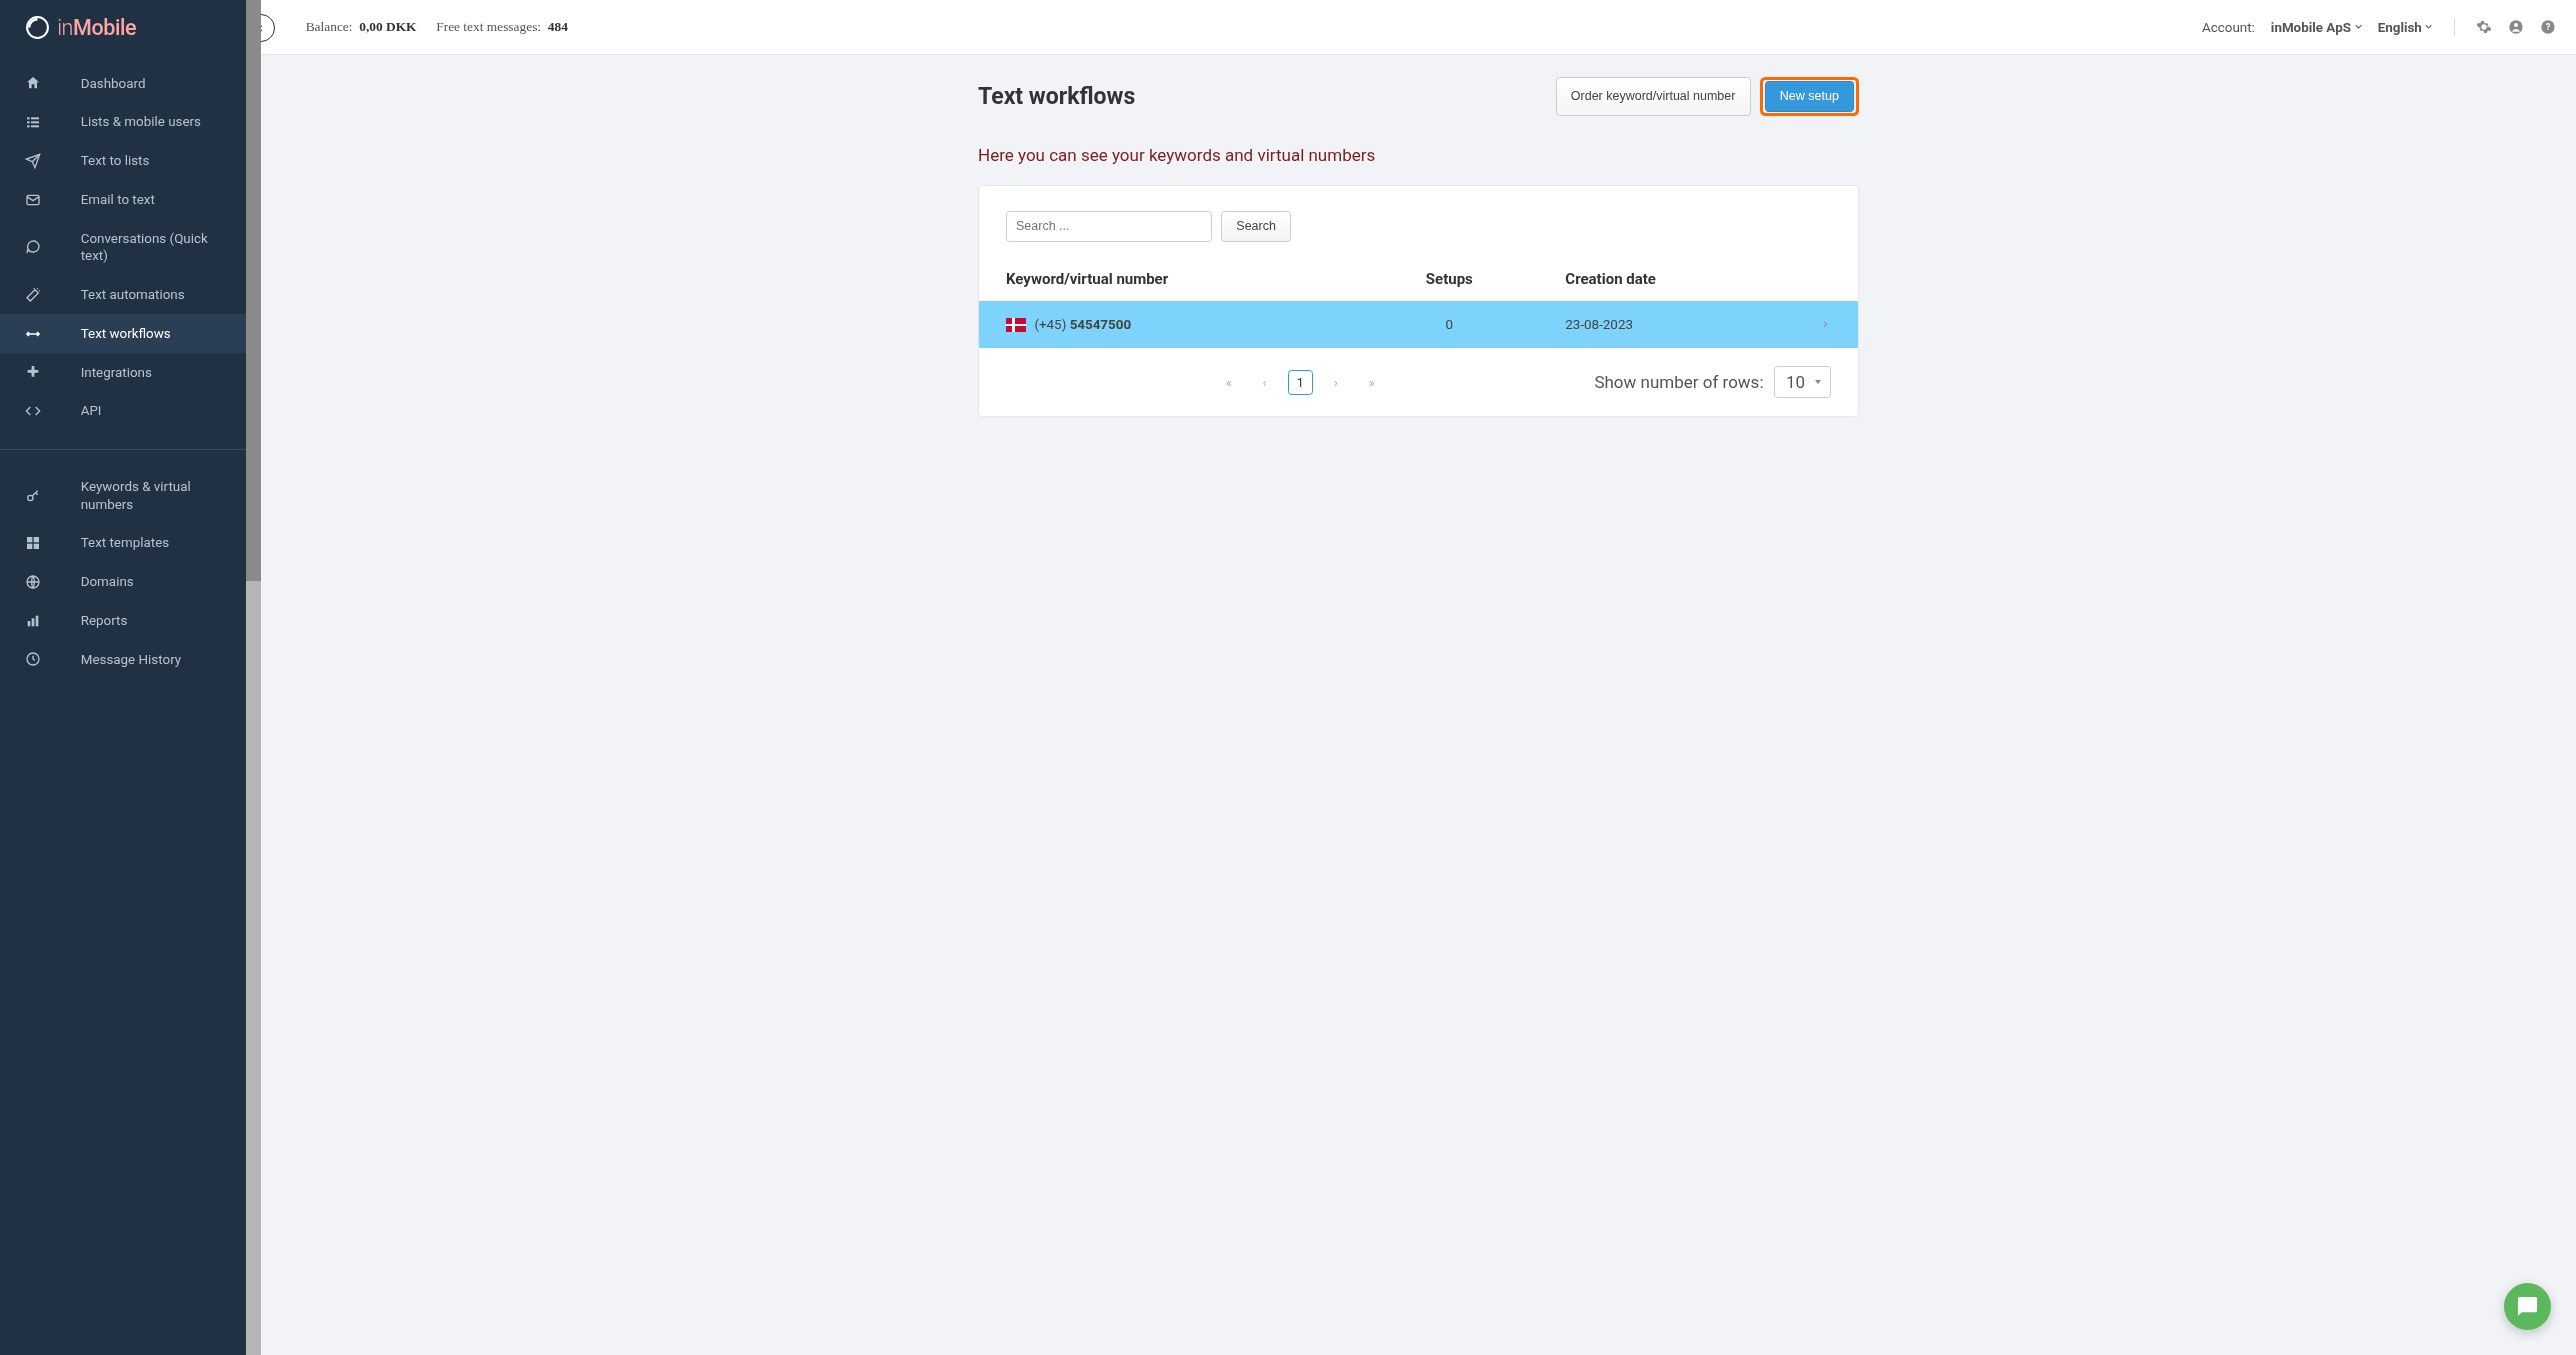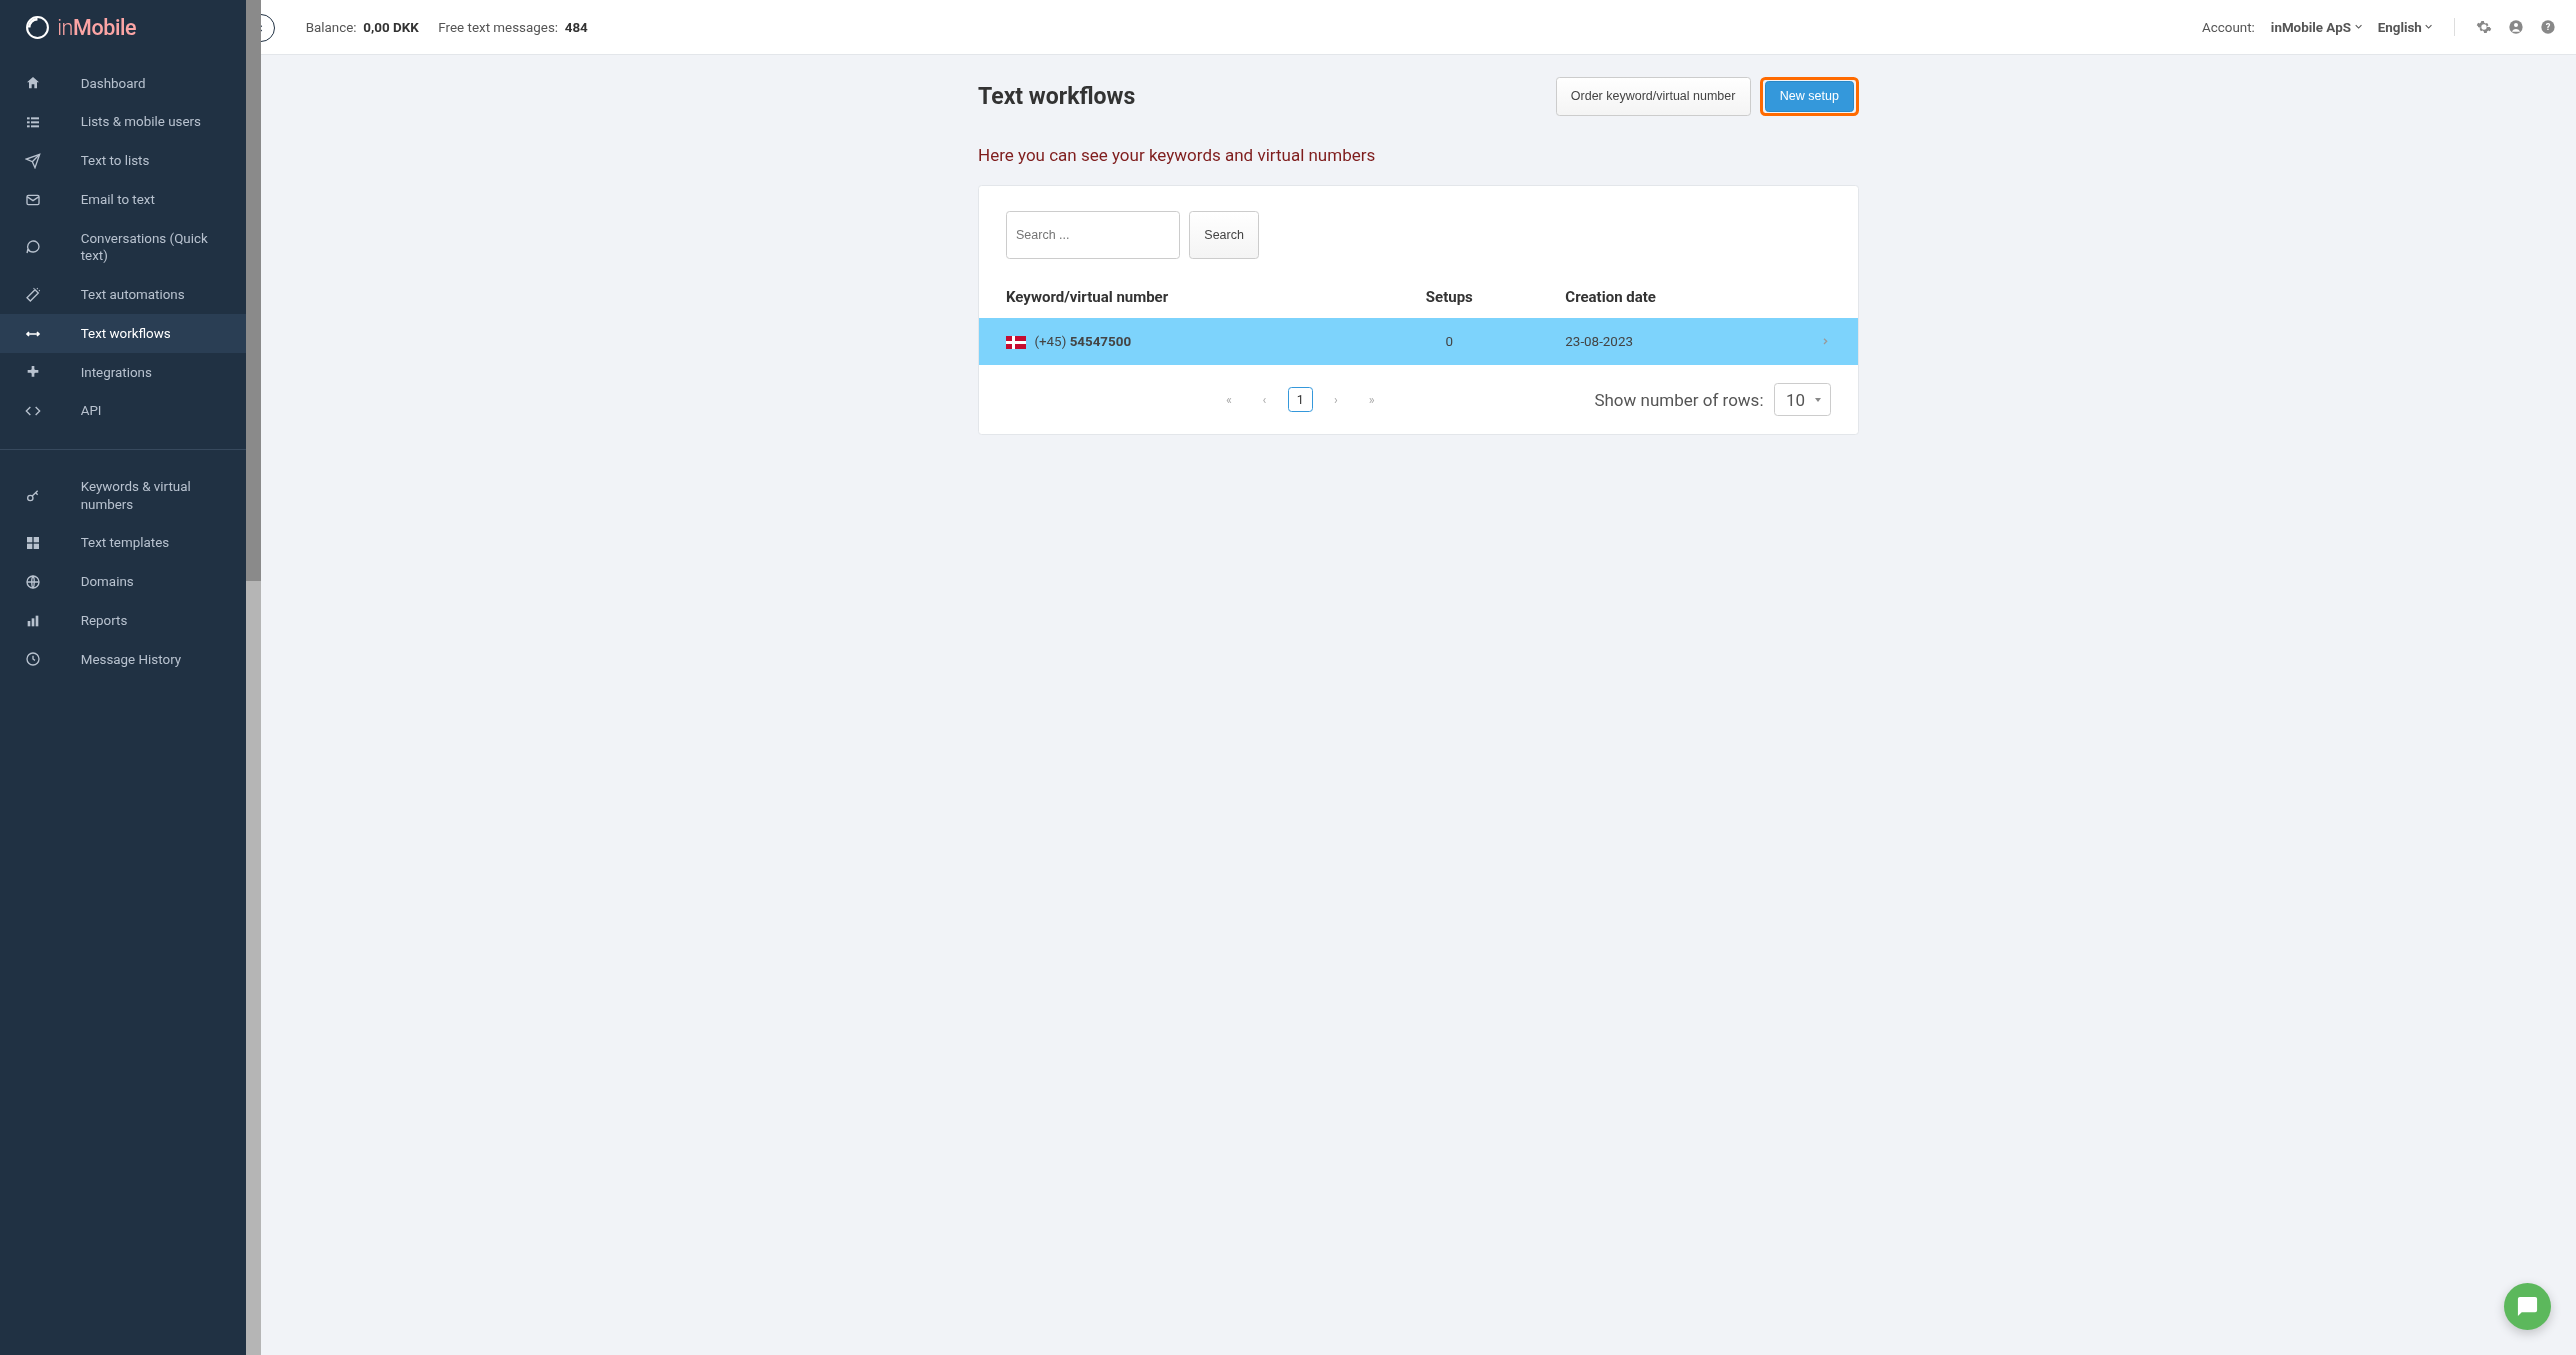--- a/index.html
+++ b/index.html
@@ -19,42 +19,42 @@
 .nav-divider { height: 0.9px; background: #37495d; margin: 9px 0; }
 .nav-item { display: flex; align-items: center; padding: 10.7px 25px; color: #b8c2cf; text-decoration: none; cursor: pointer; font-size: 13.4px; }
 .nav-item.active { background: #2a3e54; color: #fff; }
 .nav-item .icon { width: 16px; height: 16px; margin-right: 19.7px; display:flex; align-items:center; justify-content:center; flex-shrink:0; }
 .nav-item .label { line-height: 1.3; padding-left: 20px; }
 
 
 .main { flex: 1; display: flex; flex-direction: column; background: #f1f3f7; overflow: hidden; }
 .topbar { height: 55px; background: #fff; border-bottom: 0.9px solid #e3e6ea; display: flex; align-items: center; padding: 0 19.7px; position: relative; }
 .collapse-btn { width: 28px; height: 28px; border-radius: 50%; border: 1.8px solid #203143; background: #fff; display:flex; align-items:center; justify-content:center; cursor:pointer; position:absolute; left: -14.3px; top: 14.3px; z-index:5; }
-.topbar-left { display:flex; align-items:center; gap: 19.7px; margin-left: 25px; font-size: 13.4px; color: #555; }
+.topbar-left { display:flex; align-items:center; gap: 19.7px; margin-left: 25px; font-size: 13.4px; color: #555; font-family: Liberation Serif, serif; }
 .topbar-left b { color: #333; font-weight: 700; }
 .topbar-right { margin-left: auto; display:flex; align-items:center; gap: 16px; color:#555; font-size: 13.4px; }
 .topbar-right .link { cursor:pointer; display:flex; align-items:center; gap:3.6px; }
 .topbar-divider { width:0.9px; height: 18px; background:#ddd; margin: 0 5.4px; }
 .topbar-icon { width:16px; height:16px; color:#888; cursor:pointer; }
 
 
 .content { flex:1; overflow:auto; padding: 21.5px 36px; }
 .content-inner { max-width: 881px; margin: 0 auto; }
 .page-header { display:flex; align-items:center; margin-bottom: 7.2px; }
 .page-title { font-size: 23px; font-weight: 700; color: #333; }
 .page-actions { margin-left:auto; display:flex; gap:9px; }
 .btn { padding: 7.2px 14.3px; border-radius: 3.6px; font-size: 12.5px; cursor:pointer; border:0.9px solid transparent;}
 .btn-default { background: linear-gradient(#fff,#f4f4f4); border:0.9px solid #ccc; color:#444; }
 .btn-primary { background: #3498db; border:0.9px solid #2a88c6; color:#fff; }
 .highlight-box { border: 3.6px solid #ff6a00; border-radius: 5.4px; padding: 1.8px; }
 .subtitle { color:#7f1d1d; font-size: 17px; margin: 29px 0 19.7px; }
 
 .panel { background:#fff; border:0.9px solid #e3e6ea; border-radius:3.6px; padding: 0; }
 .panel-top { padding: 25px 27px 16px; display:flex; gap:9px; }
-.search-input { width: 174px; padding: 16px 9px; border:0.9px solid #ccc; border-radius:3.6px; font-size:12.5px; }
+.search-input { width: 206px; padding: 7px 9px; border:0.9px solid #ccc; border-radius:3.6px; font-size:12.5px; }
 .table { width:100%; border-collapse: collapse; }
 .table th { text-align:left; padding: 12.5px 27px; font-size:15px; font-weight:700; color:#333; }
 .table td { padding: 16px 27px; font-size:13.4px; color:#444; }
 .table thead { }
 .table tbody tr { background: #7dd3fc; }
 .flag { display:inline-block; width:19.7px; height:13.4px; margin-right:5.4px; vertical-align:middle; position:relative; background:#c60c30; }
 .flag::before { content:""; position:absolute; left:6.3px; top:0; width:2.7px; height:100%; background:#fff; }
 .flag::after { content:""; position:absolute; left:0; top:5.4px; width:100%; height:2.7px; background:#fff; }
 .pager { display:flex; align-items:center; padding: 18px 27px; }
 .pager-nav { margin:0 auto; display:flex; align-items:center; gap:10.7px; color:#aaa; }

